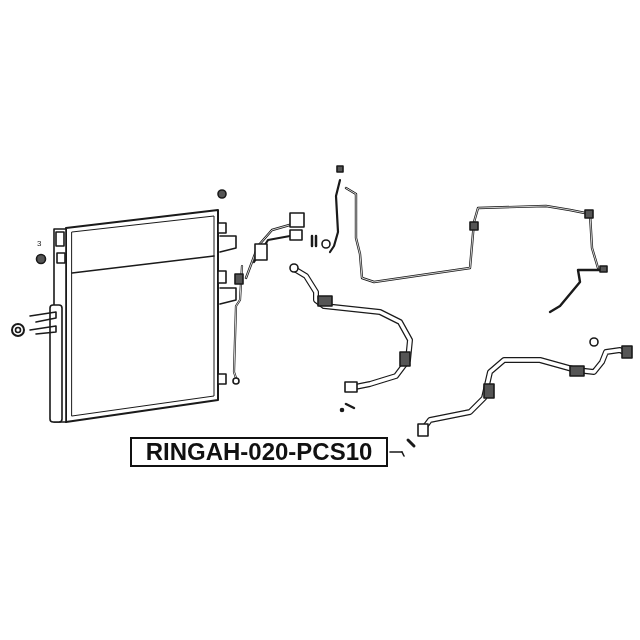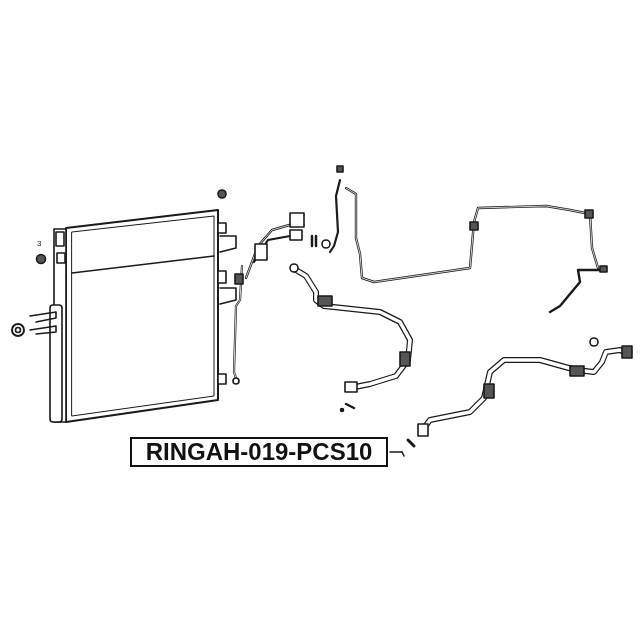--- a/index.html
+++ b/index.html
@@ -95,13 +95,13 @@
     <rect x="418" y="424" width="10" height="12" fill="#fff"></rect>
   </g>
 
   <g>
     <line x1="408" y1="440" x2="414" y2="446" stroke-width="3"></line>
     <line x1="390" y1="452" x2="402" y2="452" stroke-width="1.6"></line>
     <line x1="402" y1="452" x2="404" y2="456" stroke-width="1.6"></line>
   </g>
 </svg>
 
-<div class="part-label">RINGAH-019-PCS10</div>
+<div class="part-label">RINGAH-020-PCS10</div>
 
 </body></html>

